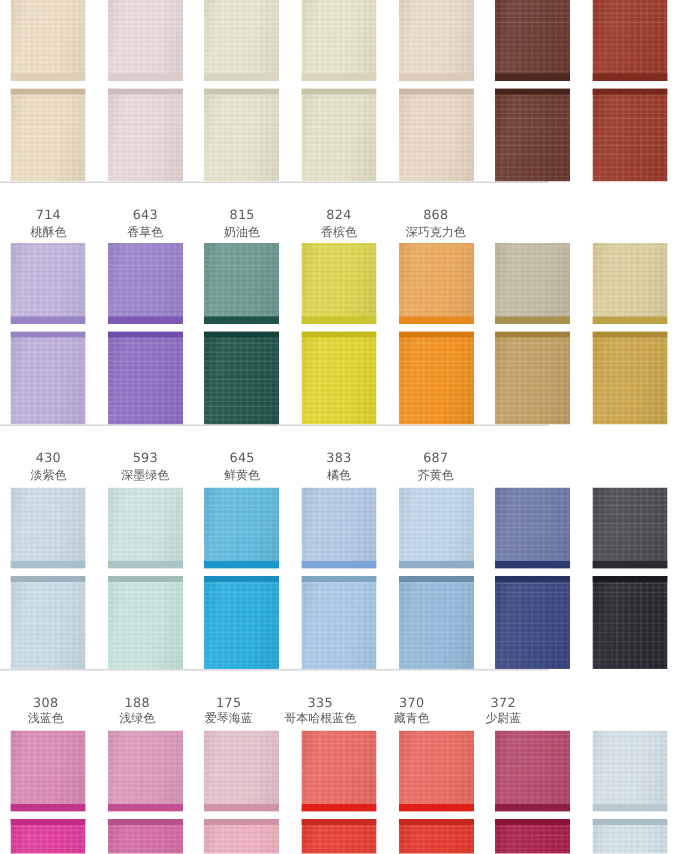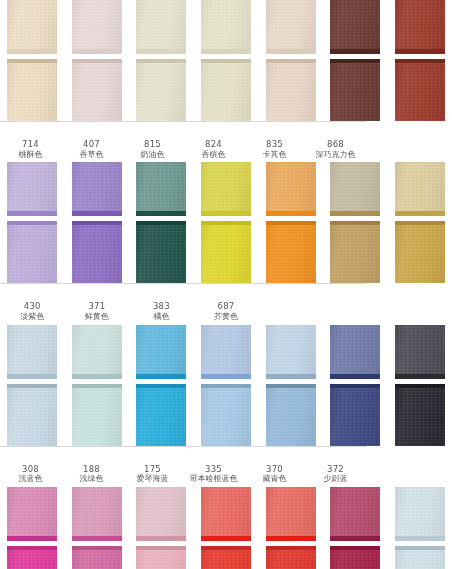--- a/index.html
+++ b/index.html
@@ -249,34 +249,30 @@
             <div class="hem" style="background:#75281b"></div>
           </div>
         </div>
       </div>
       <div class="caption-row">
         <div class="caption">
           <span class="code">714</span>
           <span class="name">桃酥色</span>
         </div>
         <div class="caption">
-          <span class="code">407</span>
+          <span class="code">643</span>
           <span class="name">香草色</span>
         </div>
         <div class="caption">
           <span class="code">815</span>
           <span class="name">奶油色</span>
         </div>
         <div class="caption">
           <span class="code">824</span>
           <span class="name">香槟色</span>
-        </div>
-        <div class="caption">
-          <span class="code">835</span>
-          <span class="name">卡其色</span>
         </div>
         <div class="caption">
           <span class="code">868</span>
           <span class="name">深巧克力色</span>
         </div>
       </div>
     </div>
     <div class="block">
       <div class="swatch-row">
         <div class="cell">
@@ -394,21 +390,25 @@
             <div class="hem" style="background:#ad8c34"></div>
           </div>
         </div>
       </div>
       <div class="caption-row">
         <div class="caption">
           <span class="code">430</span>
           <span class="name">淡紫色</span>
         </div>
         <div class="caption">
-          <span class="code">371</span>
+          <span class="code">593</span>
+          <span class="name">深墨绿色</span>
+        </div>
+        <div class="caption">
+          <span class="code">645</span>
           <span class="name">鲜黄色</span>
         </div>
         <div class="caption">
           <span class="code">383</span>
           <span class="name">橘色</span>
         </div>
         <div class="caption">
           <span class="code">687</span>
           <span class="name">芥黄色</span>
         </div>

